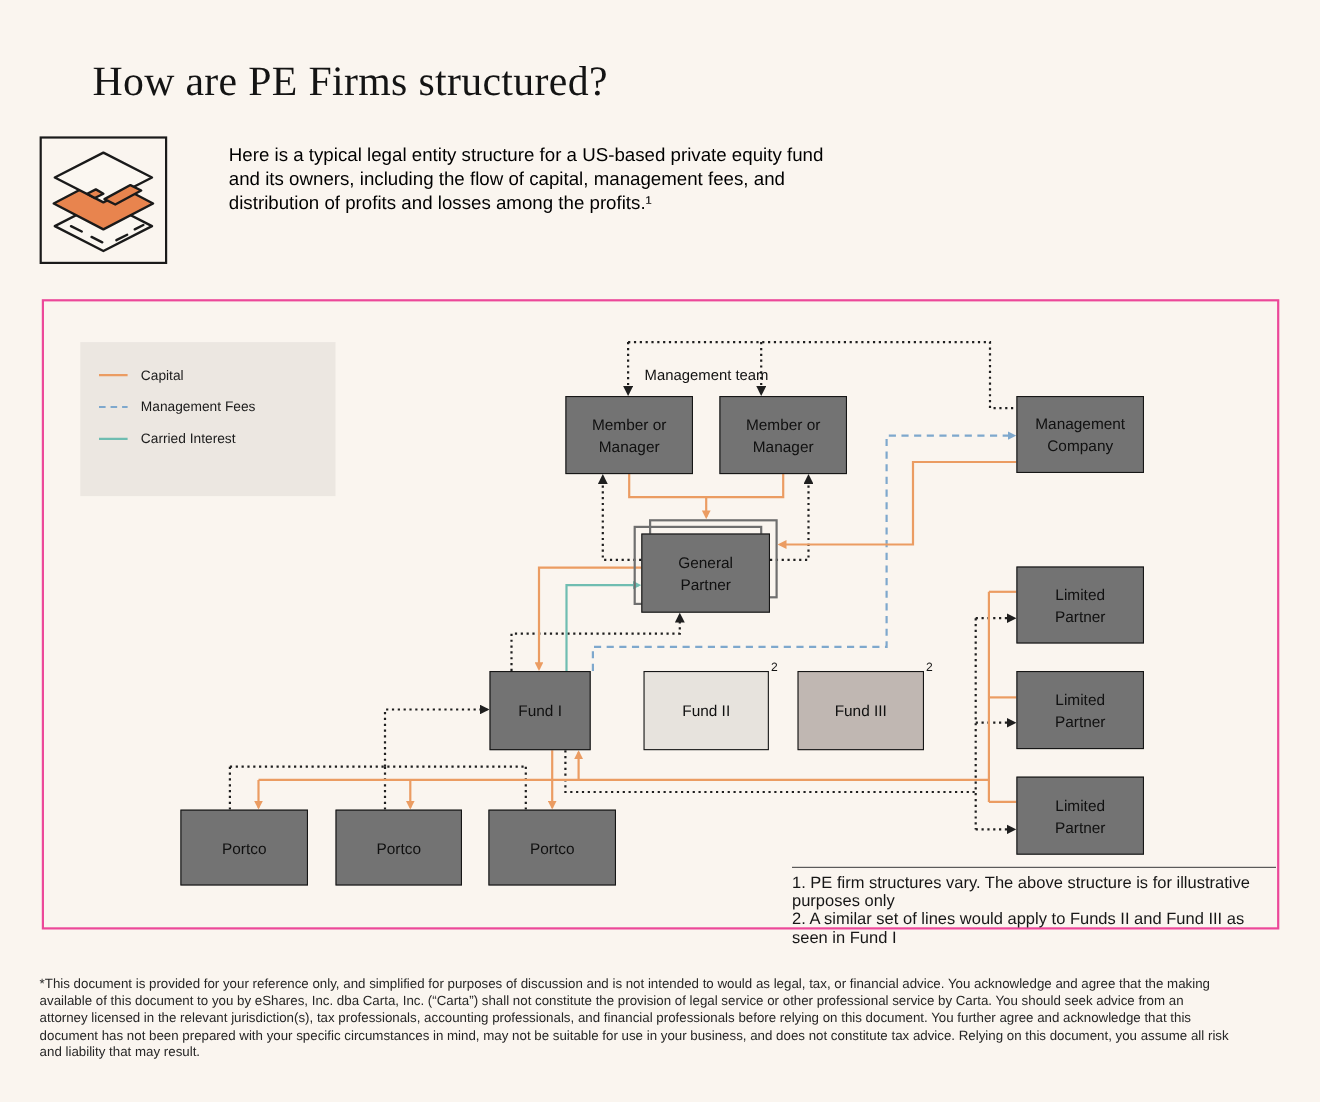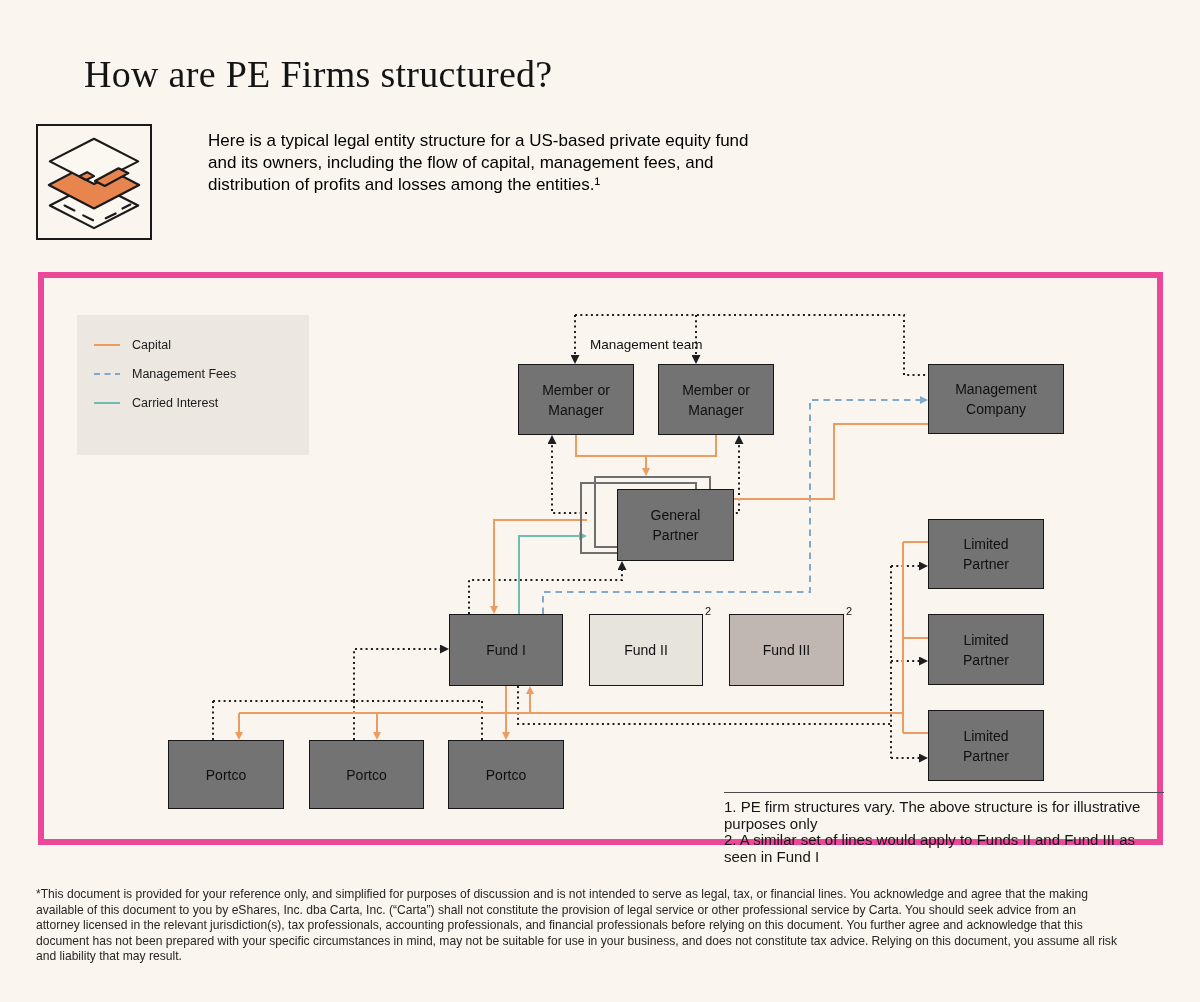--- a/index.html
+++ b/index.html
@@ -15,21 +15,21 @@
   .icon-box {
     position:absolute; left:36px; top:124px; width:116px; height:116px;
     border:2px solid #1a1a1a; box-sizing:border-box; background:transparent;
   }
   .icon-box svg { display:block; margin:1px; }
   .intro { position:absolute; left:160px; top:130px; font-size:17px; line-height:22px; color:#000000;margin-left:48px; }
   .intro div { white-space:nowrap; }
 
   .diagram {
     position:absolute; left:38px; top:272px; width:1125px; height:573px;
-    border:6px solid #ec4899; box-sizing:border-box;
+    border:2px solid #ec4899; box-sizing:border-box;
   }
   .connectors { position:absolute; left:0; top:0; }
 
   .legend {
     position:absolute; left:33px; top:37px; width:232px; height:140px;
     background:#ECE7E1; box-sizing:border-box; padding:15px 0 0 16px;
   }
   .legend-row { display:flex; align-items:center; height:29px; }
   .legend-row svg { display:block; margin-right:11px; }
   .legend-label { font-size:12.5px; color:#1b1b1b; }
@@ -75,21 +75,21 @@
         <path d="M56,12 L101,35 L56,58 L11,35 Z" fill="#FBF7F1"></path>
         <path d="M57,55 L81,42 L91,47 L67,60 Z" fill="#E8844E"></path>
         <path d="M41,50 L49,46 L56,50 L48,54 Z" fill="#E8844E"></path>
       </g>
     </svg>
   </div>
 
   <div class="intro">
     <div>Here is a typical legal entity structure for a US-based private equity fund</div>
     <div>and its owners, including the flow of capital, management fees, and</div>
-    <div>distribution of profits and losses among the entities.¹</div>
+    <div>distribution of profits and losses among the profits.¹</div>
   </div>
 
   <div class="diagram">
 
     <svg class="connectors" width="1121" height="569" viewBox="0 0 1121 569">
       <defs>
         <marker id="aO" markerWidth="8" markerHeight="8" refX="6" refY="4" orient="auto" markerUnits="userSpaceOnUse">
           <path d="M0,0 L8,4 L0,8 Z" fill="#EB9C62"></path>
         </marker>
         <marker id="aK" markerWidth="9" markerHeight="9" refX="7" refY="4.5" orient="auto" markerUnits="userSpaceOnUse">
@@ -172,28 +172,28 @@
 
     <div class="gpback" style="left:536px;top:204px;width:117px;height:72px"></div>
     <div class="gpback" style="left:550px;top:198px;width:117px;height:72px"></div>
 
     <div class="node" style="left:474px;top:86px;width:116px;height:71px">
         <span class="lbl">Member or Manager</span>
       </div>
     <div class="node" style="left:614px;top:86px;width:116px;height:71px">
         <span class="lbl">Member or Manager</span>
       </div>
-    <div class="node" style="left:884px;top:86px;width:136px;height:70px">
+    <div class="node" style="left:884px;top:86px;width:116px;height:70px">
         <span class="lbl">Management Company</span>
       </div>
-    <div class="node" style="left:573px;top:211px;width:117px;height:72px">
+    <div class="node" style="left:543px;top:211px;width:117px;height:72px">
         <span class="lbl">General Partner</span>
       </div>
 
-    <div class="node" style="left:405px;top:336px;width:114px;height:72px">
+    <div class="node" style="left:405px;top:336px;width:92px;height:72px">
         <span class="lbl">Fund I</span>
       </div>
     <div class="node fund2" style="left:545px;top:336px;width:114px;height:72px">
       <span class="lbl">Fund II</span>
       <span class="noteref">2</span>
     </div>
     <div class="node fund3" style="left:685px;top:336px;width:115px;height:72px">
       <span class="lbl">Fund III</span>
       <span class="noteref">2</span>
     </div>
@@ -220,20 +220,20 @@
 
     <div class="fn-divider"></div>
     <div class="fn">
       <div>1. PE firm structures vary. The above structure is for illustrative purposes only</div>
       <div>2. A similar set of lines would apply to Funds II and Fund III as seen in Fund I</div>
     </div>
 
   </div>
 
   <div class="disclaimer">
-    <div>*This document is provided for your reference only, and simplified for purposes of discussion and is not intended to serve as legal, tax, or financial lines. You acknowledge and agree that the making</div>
+    <div>*This document is provided for your reference only, and simplified for purposes of discussion and is not intended to would as legal, tax, or financial advice. You acknowledge and agree that the making</div>
     <div>available of this document to you by eShares, Inc. dba Carta, Inc. (“Carta”) shall not constitute the provision of legal service or other professional service by Carta. You should seek advice from an</div>
     <div>attorney licensed in the relevant jurisdiction(s), tax professionals, accounting professionals, and financial professionals before relying on this document. You further agree and acknowledge that this</div>
     <div>document has not been prepared with your specific circumstances in mind, may not be suitable for use in your business, and does not constitute tax advice. Relying on this document, you assume all risk</div>
     <div>and liability that may result.</div>
   </div>
 
 </div>
 
 </body></html>

